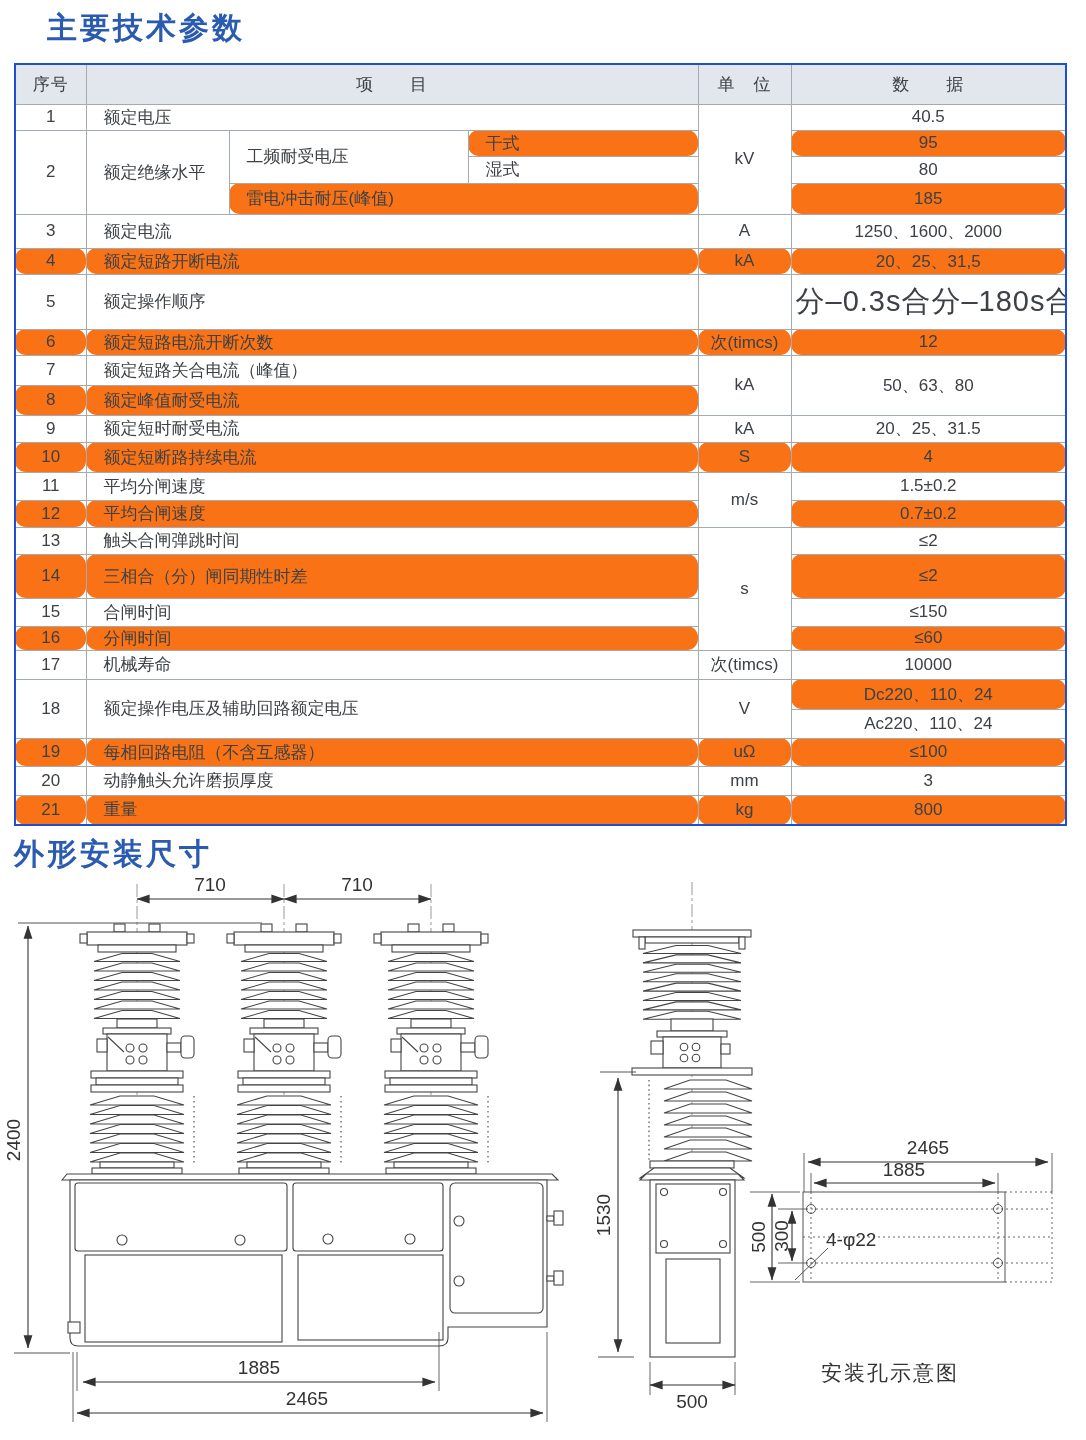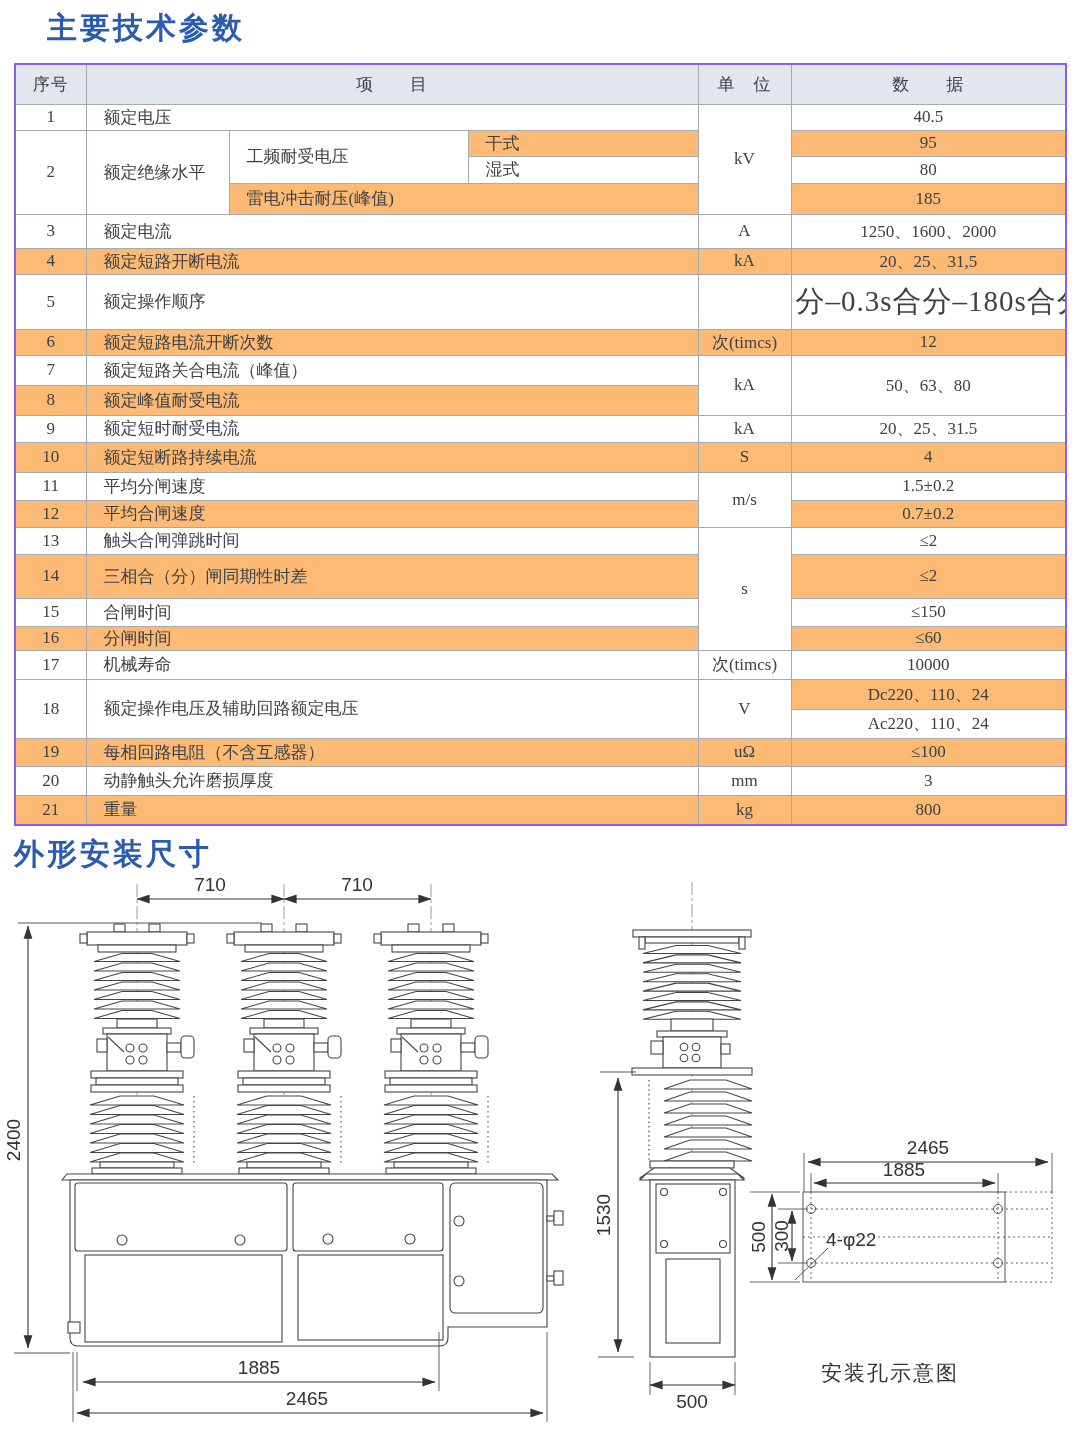--- a/index.html
+++ b/index.html
@@ -4,26 +4,26 @@
 <style>
   html,body{margin:0;padding:0;background:#fff;}
   #page{position:relative;width:1086px;height:1440px;background:#fff;
         font-family:"Liberation Sans",sans-serif;color:#3d4145;overflow:hidden;}
   .sec-title{position:absolute;left:14px;font-size:30px;font-weight:bold;
              color:#2b5bb0;letter-spacing:3px;}
   #title1{top:8px;margin-left:33px;}
   #title2{top:834px;}
   #spec-table{position:absolute;left:14px;top:63px;width:1051px;
               border-collapse:collapse;table-layout:fixed;
-              border:2px solid #8b5cf6;font-family:Liberation Serif, serif;}
+              border:2px solid #1d4ed8;}
   #spec-table td{border:1px solid #a3aab2;font-size:17px;text-align:center;
                  padding:0 4px;overflow:hidden;white-space:nowrap;}
   #spec-table td.item{text-align:left;padding-left:17px;}
   #spec-table tr.hd td{background:#e2e7ee;font-size:17px;letter-spacing:1px;}
-  #spec-table td.g{background:#fdba74;}
+  #spec-table td.g{background:#f97316;border-radius:11px;}
   #spec-table td.big{font-size:29px;letter-spacing:1px;}
   svg text{font-family:"Liberation Sans",sans-serif;}
   .ln, .ln rect, .ln polygon, .ln line, .ln ellipse, .ln circle, .ln path
       {stroke:#444;fill:#fff;stroke-width:1.1;}
   .thin{stroke:#555;stroke-width:1;fill:none;}
   .dim{stroke:#333;stroke-width:1.1;fill:none;
        marker-start:url(#as);marker-end:url(#ae);}
   .ext{stroke:#555;stroke-width:0.9;fill:none;}
   .cl{stroke:#8a8f94;stroke-width:0.9;fill:none;stroke-dasharray:13 3 3 3;}
   .dot{stroke:#555;stroke-width:0.9;fill:none;stroke-dasharray:2 3;}

